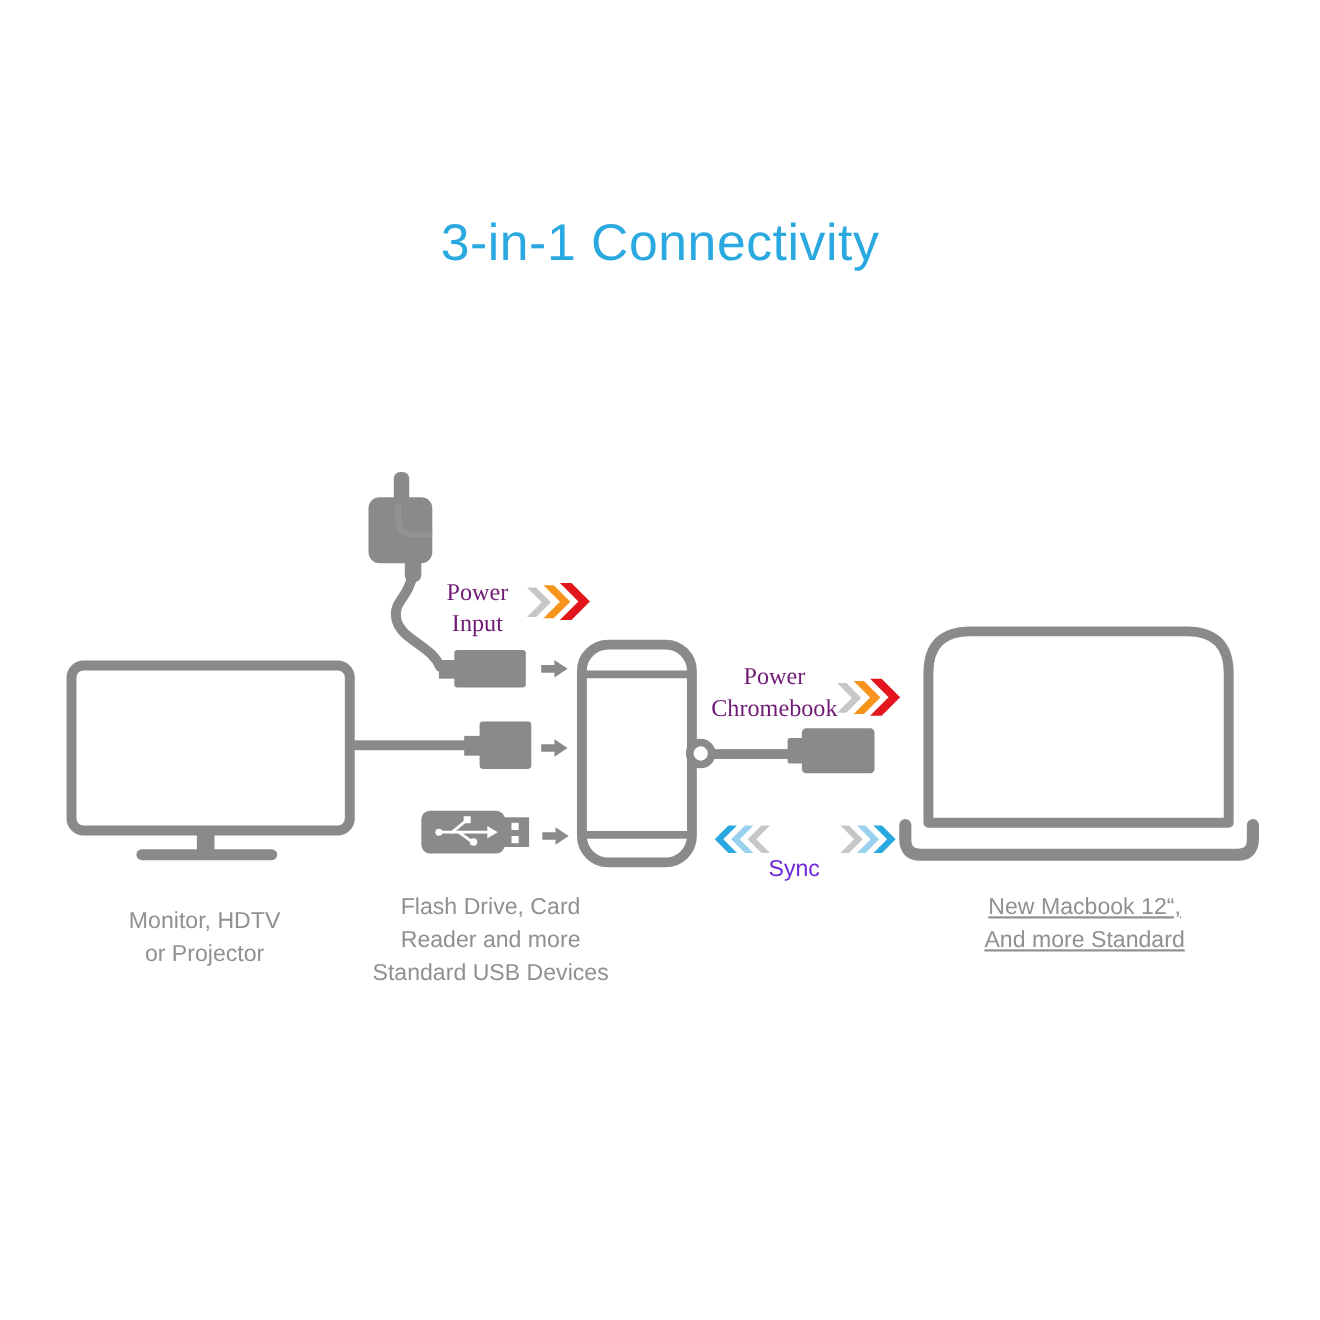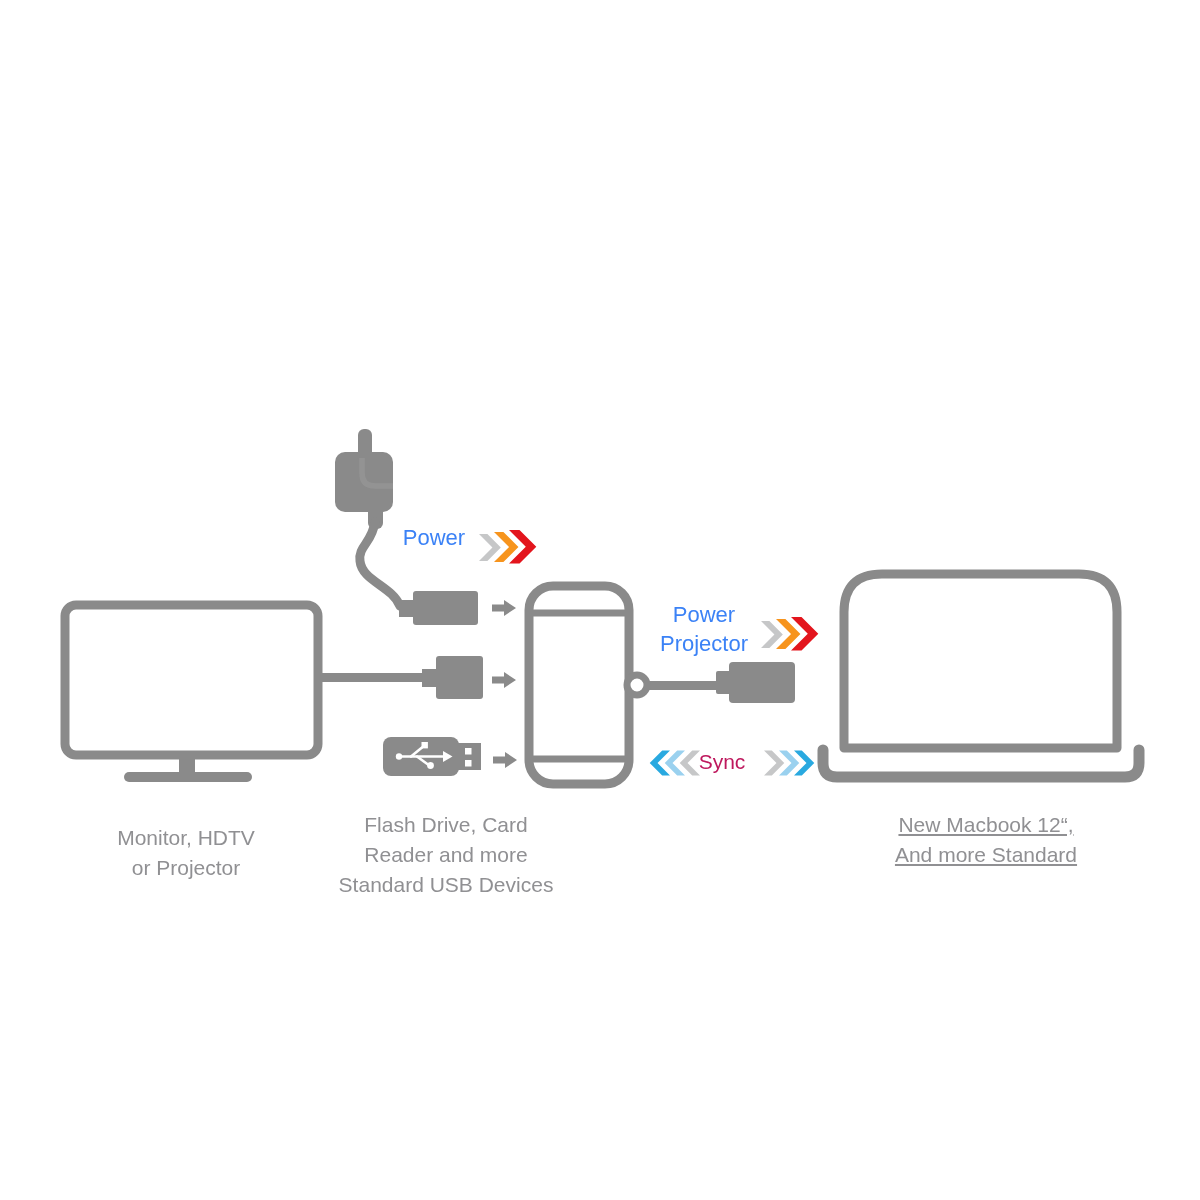--- a/index.html
+++ b/index.html
@@ -20,27 +20,27 @@
     font-size:47px;font-weight:400;letter-spacing:0.5px;
     color:#2aa9e0;
   }
   .caption{
     font-size:21px;line-height:30px;color:#909093;
   }
   .cap-monitor{left:36px;top:823px;width:300px;}
   .cap-usb{left:296px;top:810px;width:300px;}
   .cap-laptop{left:836px;top:810px;width:300px;text-decoration:underline;}
   .red-label{
-    font-size:22px;line-height:29px;color:#3b82f6;
+    font-size:22px;line-height:29px;color:#701a75;font-family:Liberation Serif, serif;
   }
   .lbl-power-input{left:334px;top:523px;width:200px;}
   .lbl-power-delivering{left:604px;top:600px;width:200px;}
   .lbl-sync{
-    left:622px;top:750px;width:200px;
-    font-size:21px;line-height:24px;color:#be185d;
+    left:622px;top:778px;width:200px;
+    font-size:21px;line-height:24px;color:#6d28d9;
   }
 </style>
 </head>
 <body>
 
 <div id="canvas">
 
   <svg id="diagram-svg" width="1200" height="1200" viewBox="0 0 1200 1200" xmlns="http://www.w3.org/2000/svg">
     <defs>
       <path id="chev" d="M0,0 L10,0 L26,16 L10,32 L0,32 L16,16 Z"></path>
@@ -119,28 +119,30 @@
       <use href="#chev" transform="translate(700,750.5) scale(-0.78,0.78)" fill="#c6c7c8"></use>
     </g>
 
     <g>
       <use href="#chev" transform="translate(764,750.5) scale(0.78)" fill="#c6c7c8"></use>
       <use href="#chev" transform="translate(779,750.5) scale(0.78)" fill="#9ad1ef"></use>
       <use href="#chev" transform="translate(794,750.5) scale(0.78)" fill="#29a9e0"></use>
     </g>
   </svg>
 
+  <div class="txt title">3-in-1 Connectivity</div>
 
   <div class="txt red-label lbl-power-input">
     <div>Power</div>
+    <div>Input</div>
   </div>
 
   <div class="txt red-label lbl-power-delivering">
     <div>Power</div>
-    <div>Projector</div>
+    <div>Chromebook</div>
   </div>
 
   <div class="txt lbl-sync">Sync</div>
 
   <div class="txt caption cap-usb">
     <div>Flash Drive, Card</div>
     <div>Reader and more</div>
     <div>Standard USB Devices</div>
   </div>
 

